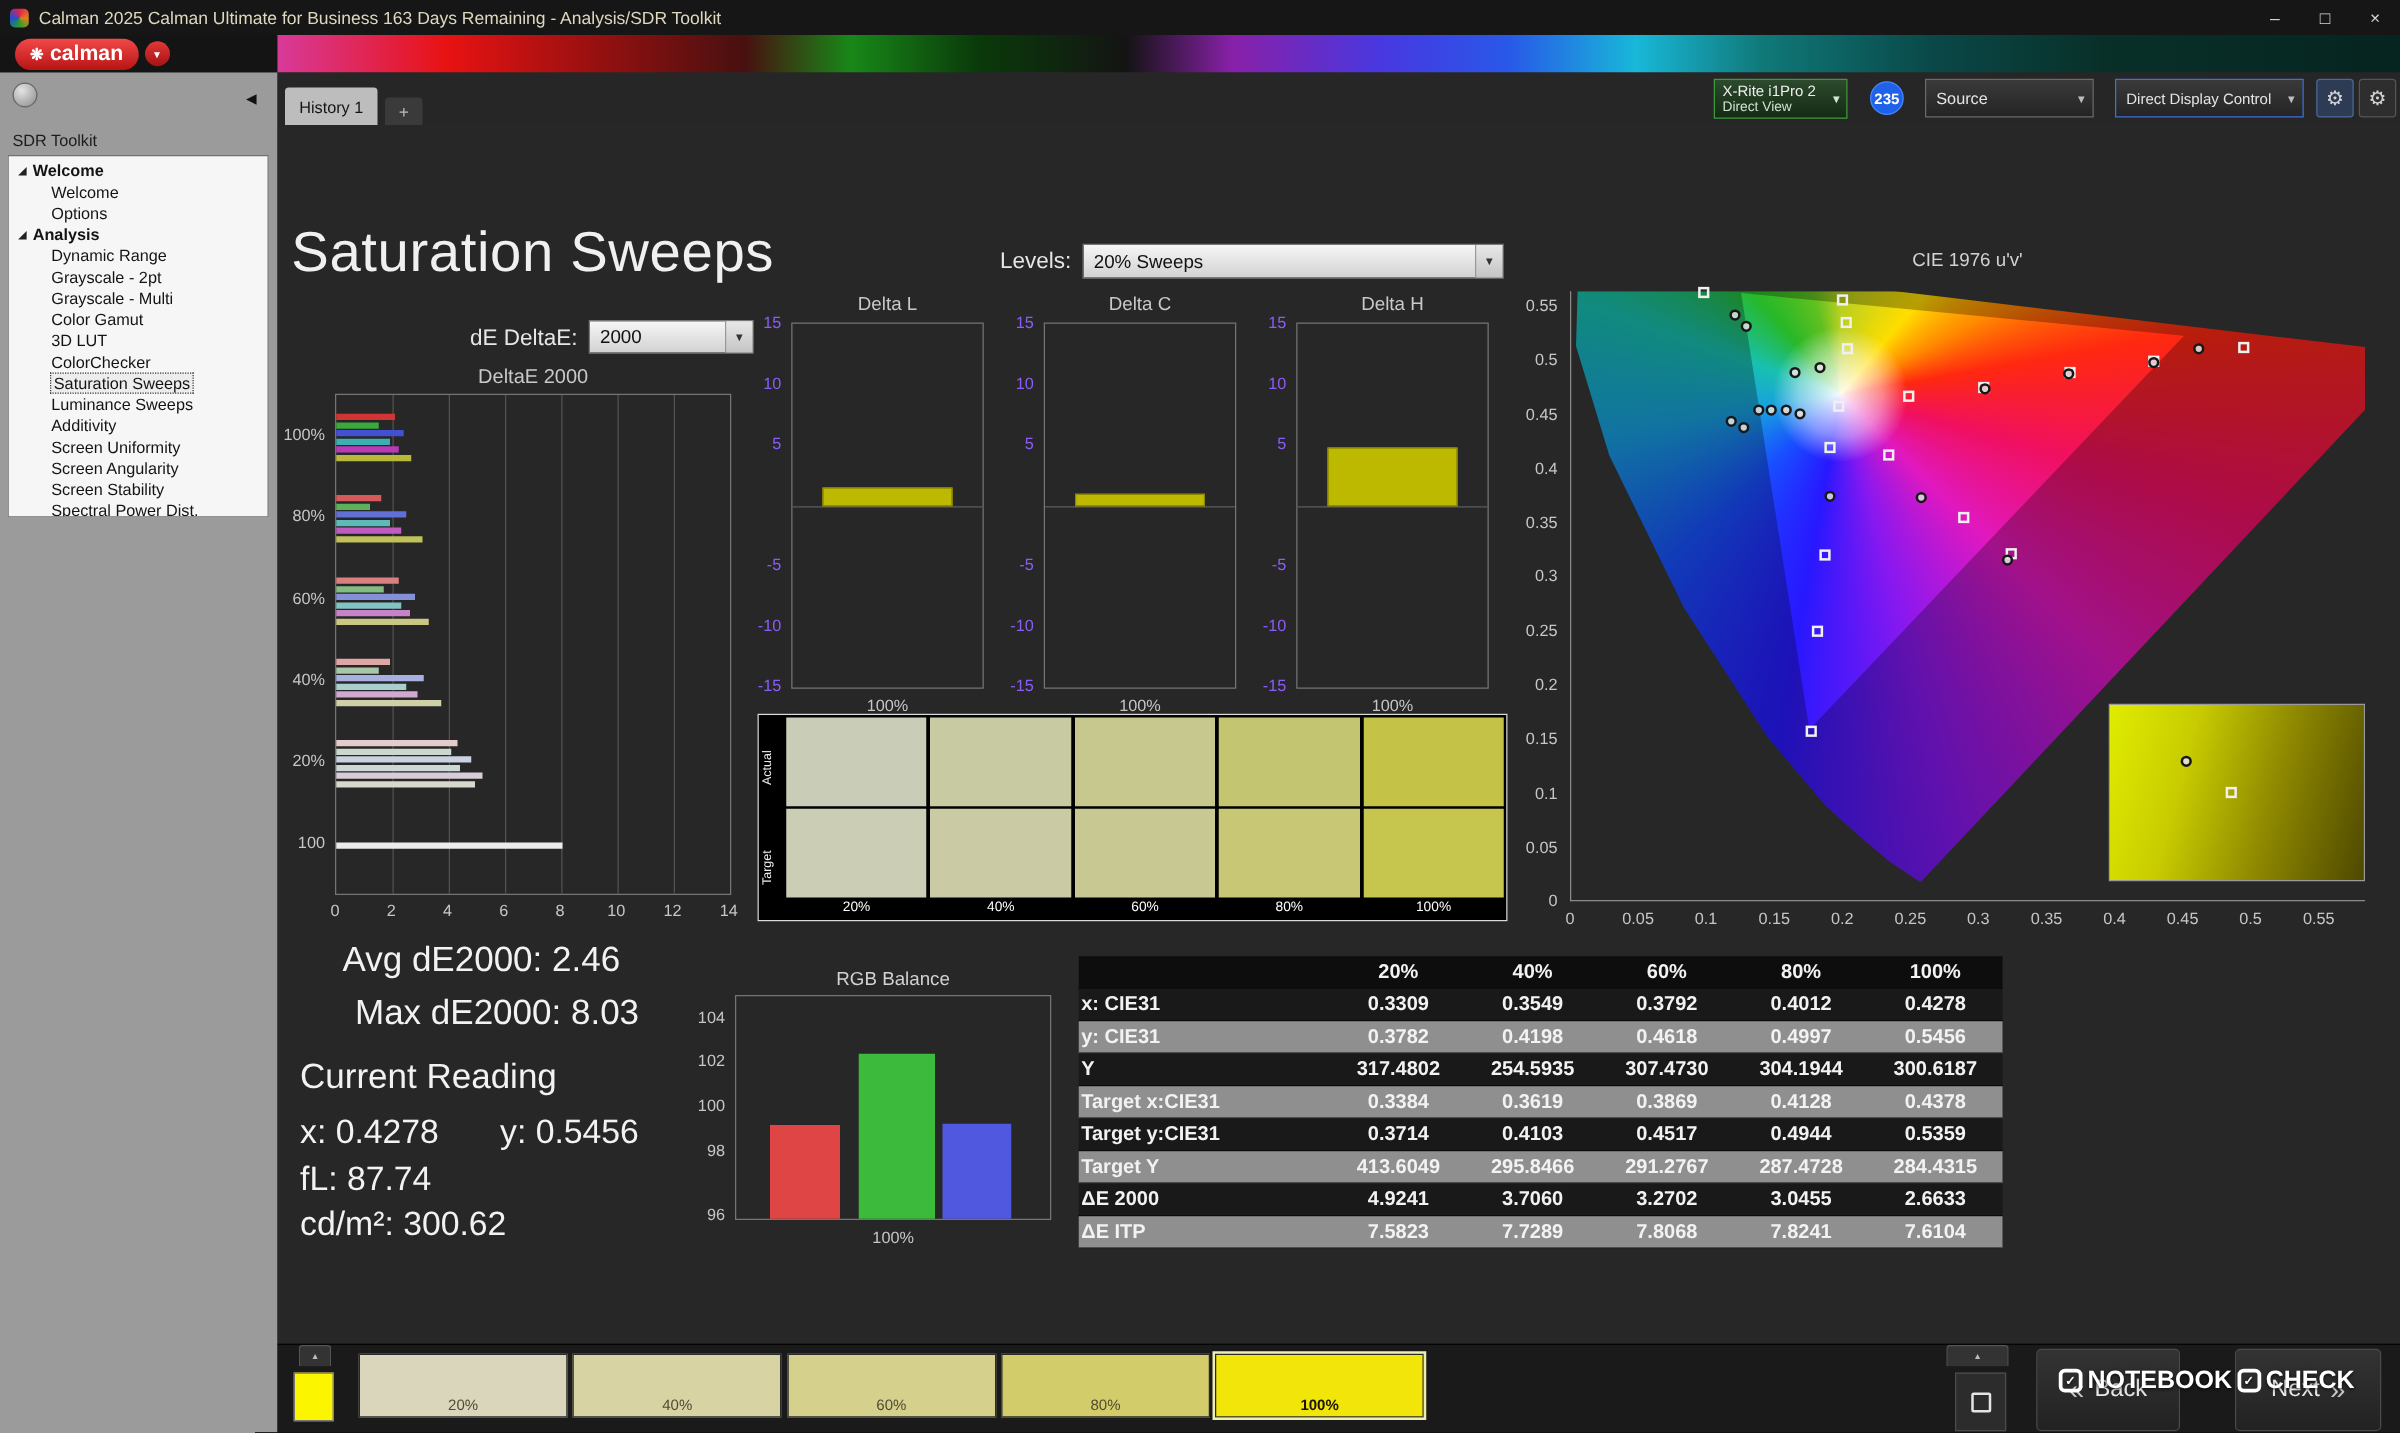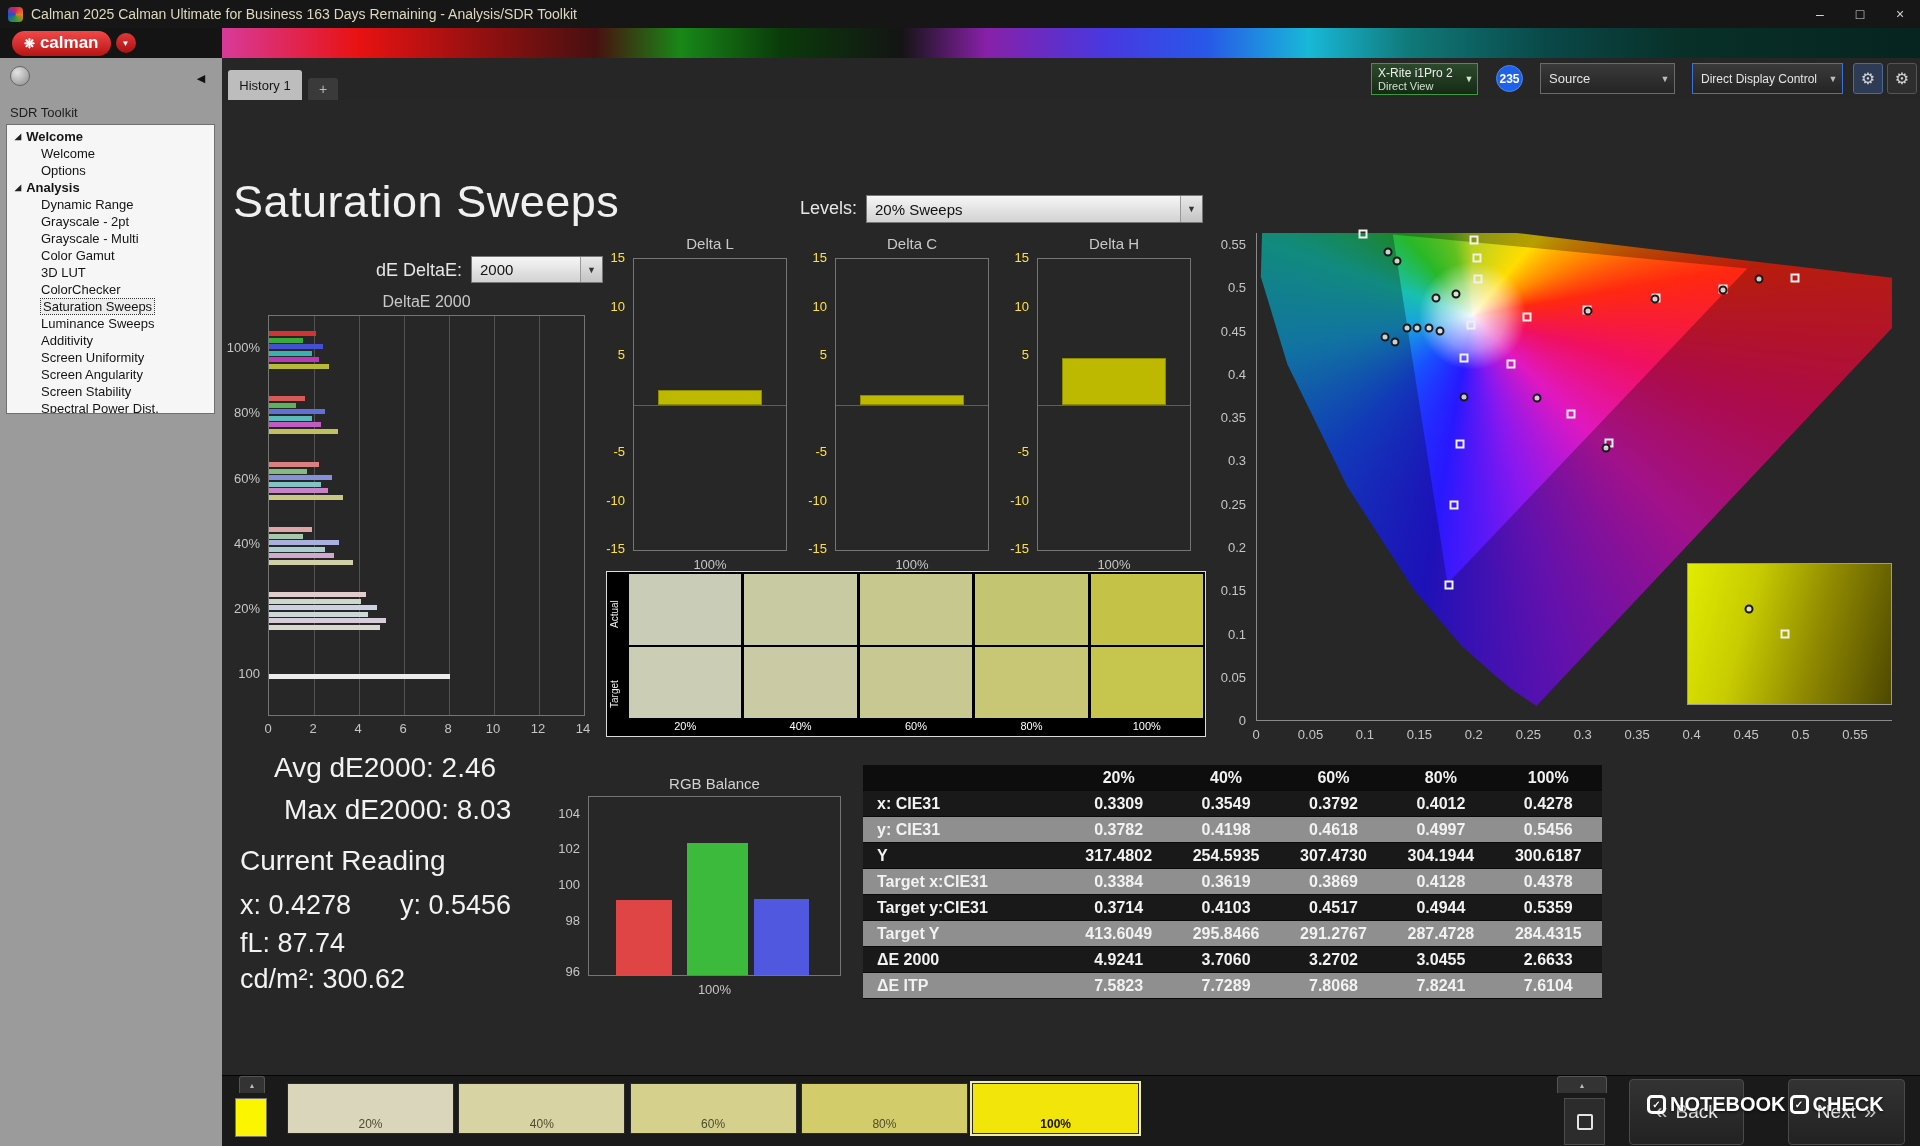--- a/index.html
+++ b/index.html
@@ -77,21 +77,21 @@
   .de2000-xlabels { position:absolute; left:46px; top:621px; width:317px; height:16px; }
   .de-xt { position:absolute; width:20px; text-align:center; font-size:13px; color:#c6c6c6; }
 
   
   .dc { position:absolute; top:135px; width:128px; height:345px;text-decoration:underline; }
   .dc-title { position:absolute; left:0; top:0; width:154px; text-align:center; font-size:15px; color:#c9c9c9; }
   .dc-plot { position:absolute; left:0; top:23px; width:154px; height:293px; border:1px solid #757575; }
   .dc-zero { position:absolute; left:0; right:0; top:50%; height:1px; background:#5e5e5e; }
   .dc-bar { position:absolute; left:16%; width:68%; bottom:50%; border:1px solid #8d8900; }
   .dc-ylabels { position:absolute; left:-34px; top:23px; width:30px; height:293px; }
-  .dc-yt { position:absolute; right:4px; width:26px; text-align:right; font-size:13px; color:#fde047; }
+  .dc-yt { position:absolute; right:4px; width:26px; text-align:right; font-size:13px; color:#8b5cf6; }
   .dc-xlabel { position:absolute; left:0; top:322px; width:154px; text-align:center; font-size:13px; color:#c6c6c6; }
 
   
   .swatch-strip { position:absolute; left:384px; top:471px; width:600px; height:166px; background:#000; border:1px solid #dcdcdc; display:flex; padding:2px; }
   .sw-rowlabels { width:18px; display:flex; flex-direction:column; margin-right:2px; }
   .sw-rl { flex:1; color:#eee; font-size:10px; writing-mode:vertical-rl; transform:rotate(180deg); text-align:center; }
   .swatch-columns { flex:1; display:flex; gap:3px; }
   .sw-col { flex:1; display:flex; flex-direction:column; }
   .sw-a, .sw-t { flex:1; }
   .sw-t { margin-top:2px; }
@@ -133,21 +133,21 @@
   .rgb-bar { position:absolute; bottom:0; }
   .rgb-ylabels { position:absolute; left:328px; top:696px; width:34px; height:180px; }
   .rgb-yt { position:absolute; right:4px; width:30px; text-align:right; font-size:13px; color:#c6c6c6; }
   .rgb-xlabel { position:absolute; left:366px; top:882px; width:253px; text-align:center; font-size:13px; color:#c6c6c6; }
 
   
   .results-table { position:absolute; left:641px; top:665px; width:739px; font-size:16px; color:#f2f2f2; }
   .tr { display:grid; grid-template-columns:202px repeat(5, 107.4px); height:26px; align-items:center; background:#191919; border-bottom:1px solid #0a0a0a; }
   .tr.alt { background:#8f8f8f; }
   .tr.thead { background:#0d0d0d; }
-  .td.label { padding-left:14px; font-weight:bold; text-align:left; }
+  .td.label { padding-left:2px; font-weight:bold; text-align:left; }
   .td.hcell { text-align:center; font-weight:bold; }
   .td.vcell { text-align:center; font-weight:bold; }
 
   
   .bottombar { position:absolute; left:0; top:975px; width:1698px; height:71px; background:#1a1a1a; border-top:1px solid #050505; }
   .bb-up { position:absolute; top:0; height:17px; background:#333; border:1px solid #555; border-bottom:none; border-radius:3px 3px 0 0; color:#bbb; font-size:7px; }
   .bb-up-left { left:17px; width:26px; }
   .bb-up-right { left:1335px; width:50px; }
   .ready-swatch { position:absolute; left:13px; top:22px; width:32px; height:39px; border:1px solid #777; }
   .pattern-level-buttons { position:absolute; left:65px; top:7px; width:870px; height:51px; }
@@ -395,20 +395,21 @@
             <div class="sw-l">80%</div>
           </div>
           <div class="sw-col">
             <div class="sw-a" style="background: rgb(196, 195, 71);"></div>
             <div class="sw-t" style="background: rgb(198, 197, 78);"></div>
             <div class="sw-l">100%</div>
           </div>
         </div>
     </div>
 
+    <div class="cie-title">CIE 1976 u'v'</div>
     <div class="cie-ylabels">
         <div class="cie-yt" style="top: 480px;">0</div>
         <div class="cie-yt" style="top: 436.7px;">0.05</div>
         <div class="cie-yt" style="top: 393.5px;">0.1</div>
         <div class="cie-yt" style="top: 350.2px;">0.15</div>
         <div class="cie-yt" style="top: 307px;">0.2</div>
         <div class="cie-yt" style="top: 263.7px;">0.25</div>
         <div class="cie-yt" style="top: 220.4px;">0.3</div>
         <div class="cie-yt" style="top: 177.2px;">0.35</div>
         <div class="cie-yt" style="top: 133.9px;">0.4</div>

